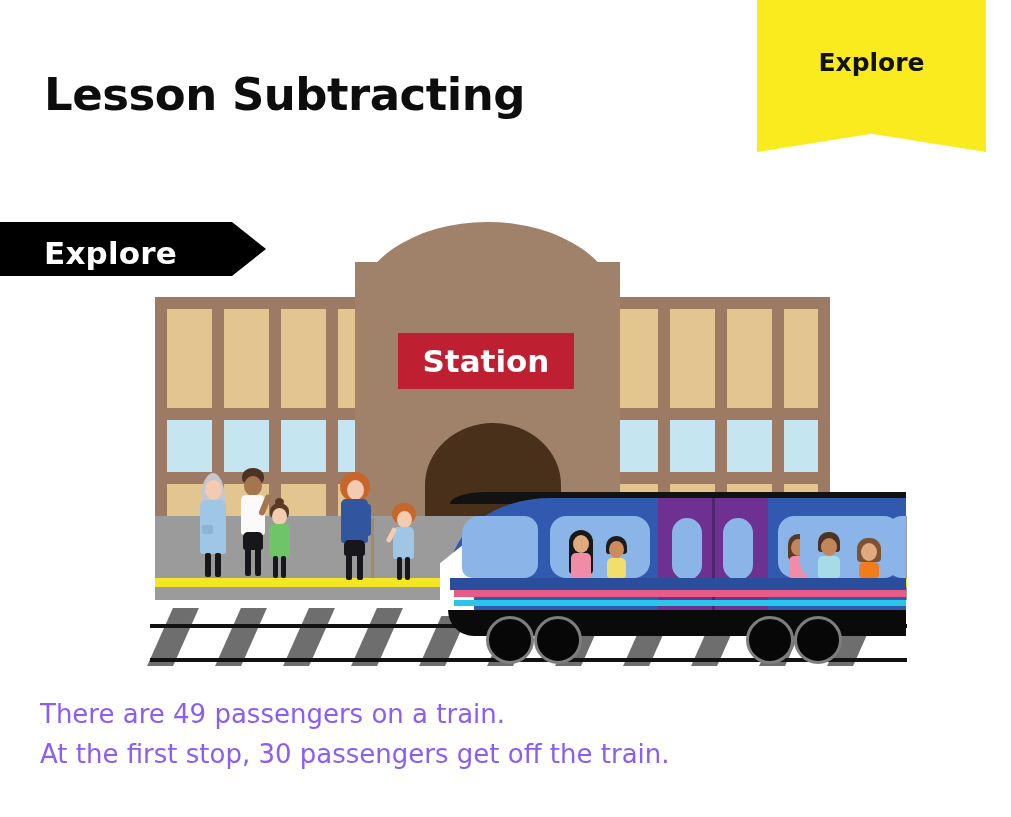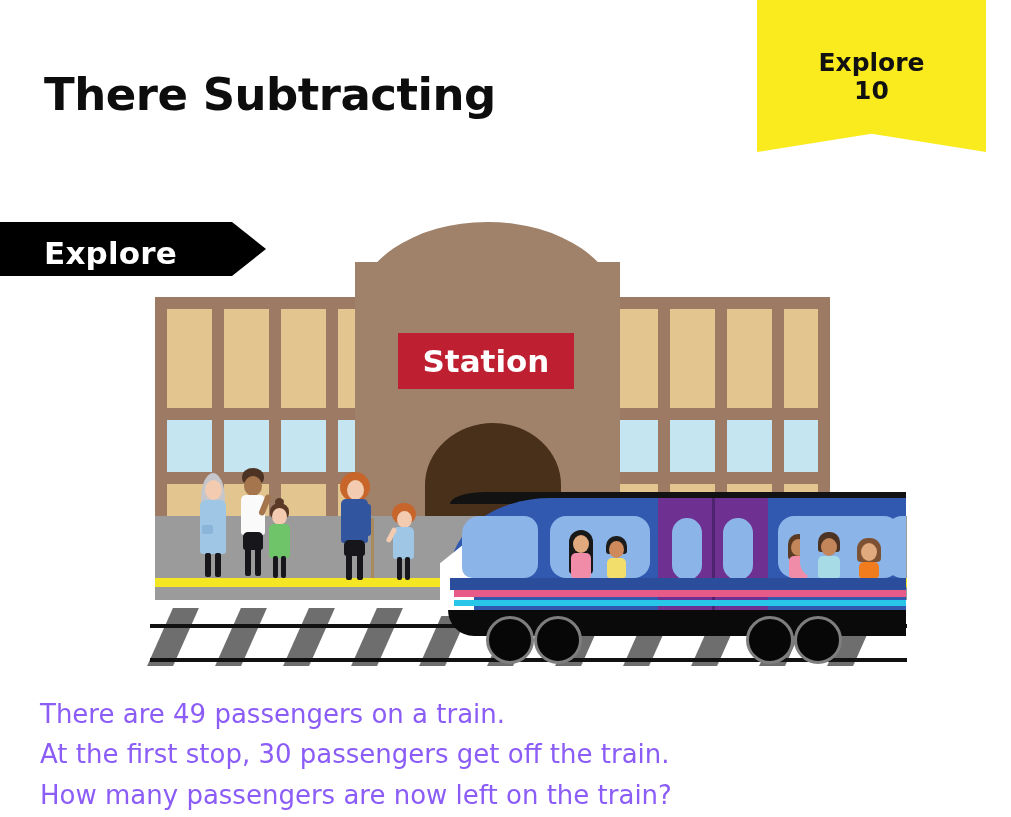--- a/index.html
+++ b/index.html
@@ -127,25 +127,24 @@
     position:absolute;left:40px;top:694px;width:700px;
     font-size:26px;color:#8b5cf6;line-height:1.55;
   }
   .question div{white-space:nowrap;}
 </style>
 </head>
 <body>
 
 <div class="page">
 
-  <div class="title">There Subtracting</div>
+  <div class="title">Lesson Subtracting</div>
 
   <div class="lesson-banner">
     <div class="lbl">Explore</div>
-    <div class="num">10</div>
   </div>
 
   <div class="explore-tag">
     <span>Explore</span>
   </div>
 
   <div class="scene">
 
     <div class="bld-wing bld-left"></div>
     <div class="bld-wing bld-right"></div>
@@ -322,16 +321,15 @@
         <div class="head" style="left:7px;top:5px;width:16px;height:18px;background:#E0A97E;"></div>
         <div class="body" style="left:5px;top:24px;width:20px;height:16px;background:#F07C1E;"></div>
       </div>
     </div>
 
   </div>
 
   <div class="question">
     <div>There are 49 passengers on a train.</div>
     <div>At the first stop, 30 passengers get off the train.</div>
-    <div>How many passengers are now left on the train?</div>
   </div>
 
 </div>
 
 </body></html>

